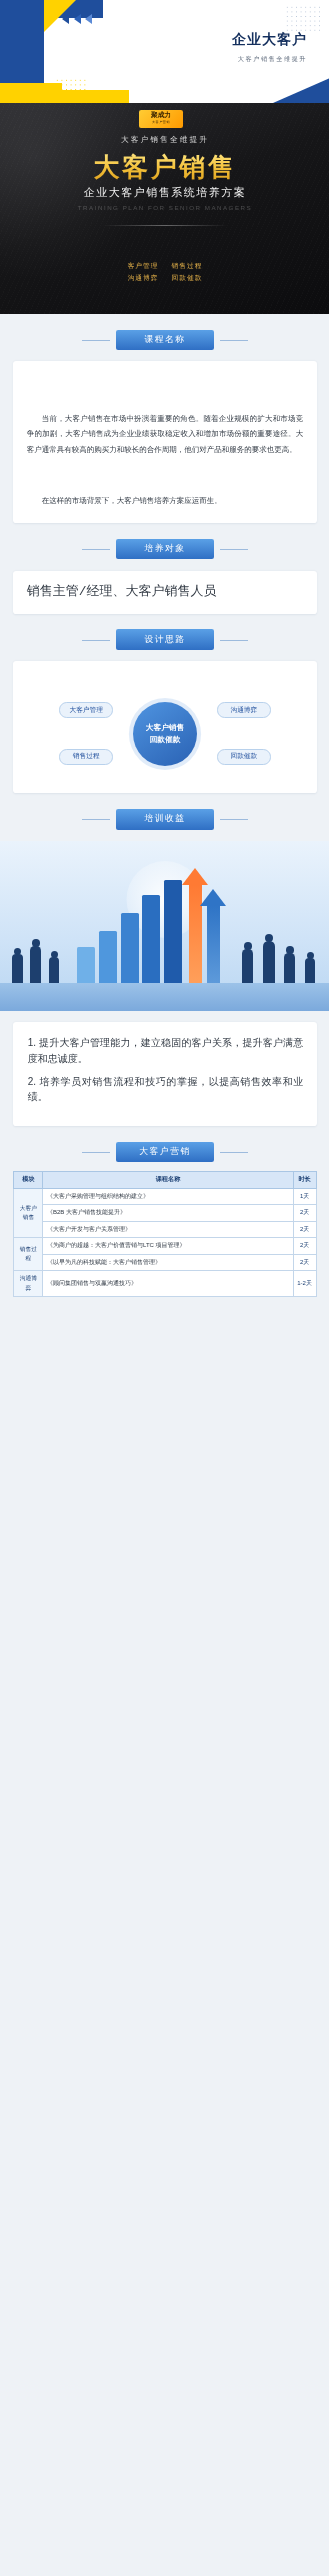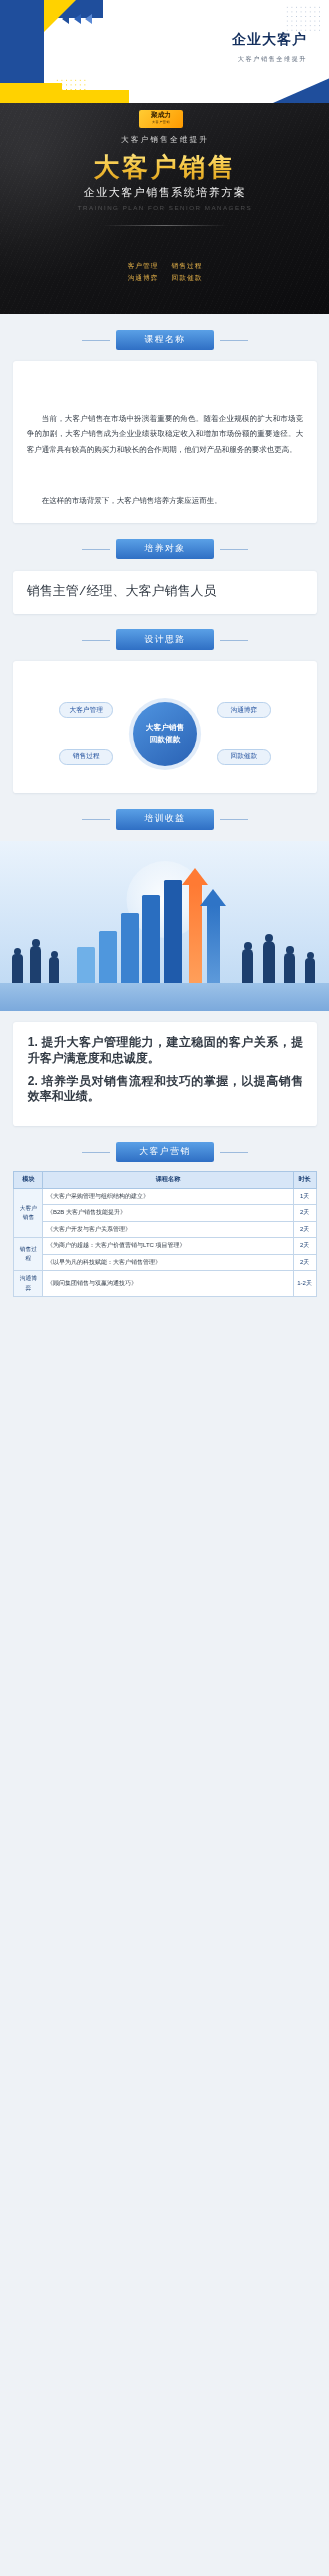--- a/index.html
+++ b/index.html
@@ -336,27 +336,26 @@
   }
   .silh-head {
     position: absolute;
     border-radius: 50%;
     background: #1d3f6e;
   }
 
   
   .numlist { counter-reset: nl; }
   .numitem {
-    font-size: 12px;
+    font-size: 10px;
     line-height: 15.5px;
     color: #333b45;
     text-align: justify;
     margin-bottom: 7.2px;
     padding-left: 1px;
-    font-weight: bold;
   }
 
   
   .tbl-wrap { margin: 0 13.4px; }
   table.course {
     width: 100%;
     border-collapse: collapse;
     font-size: 6px;
     color: #2e3742;
     background: #fff;

